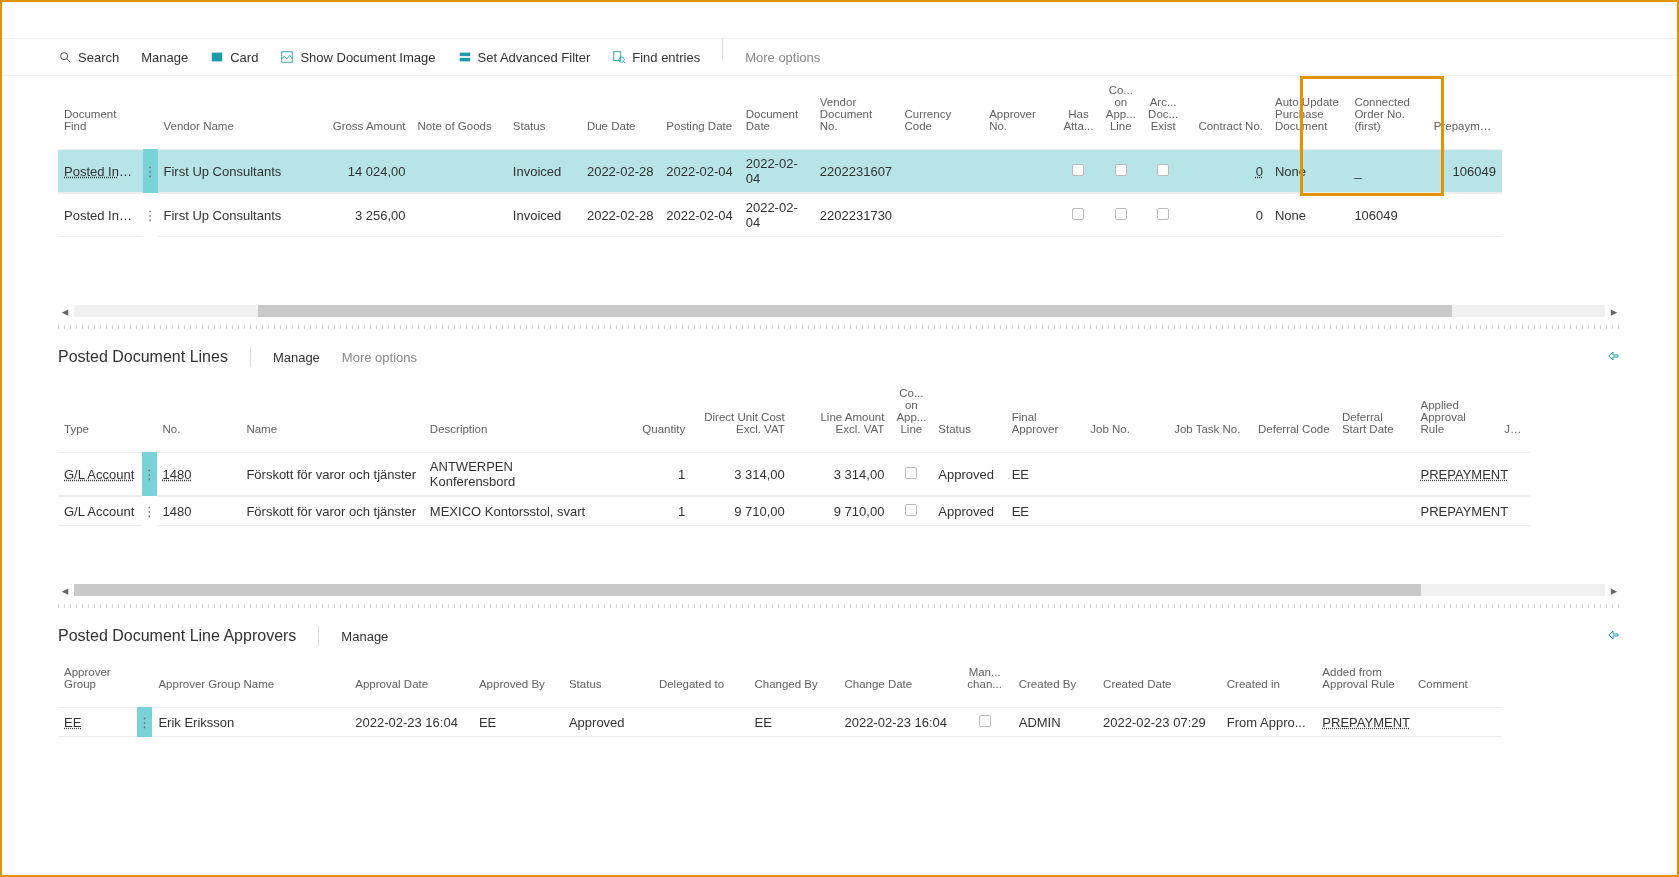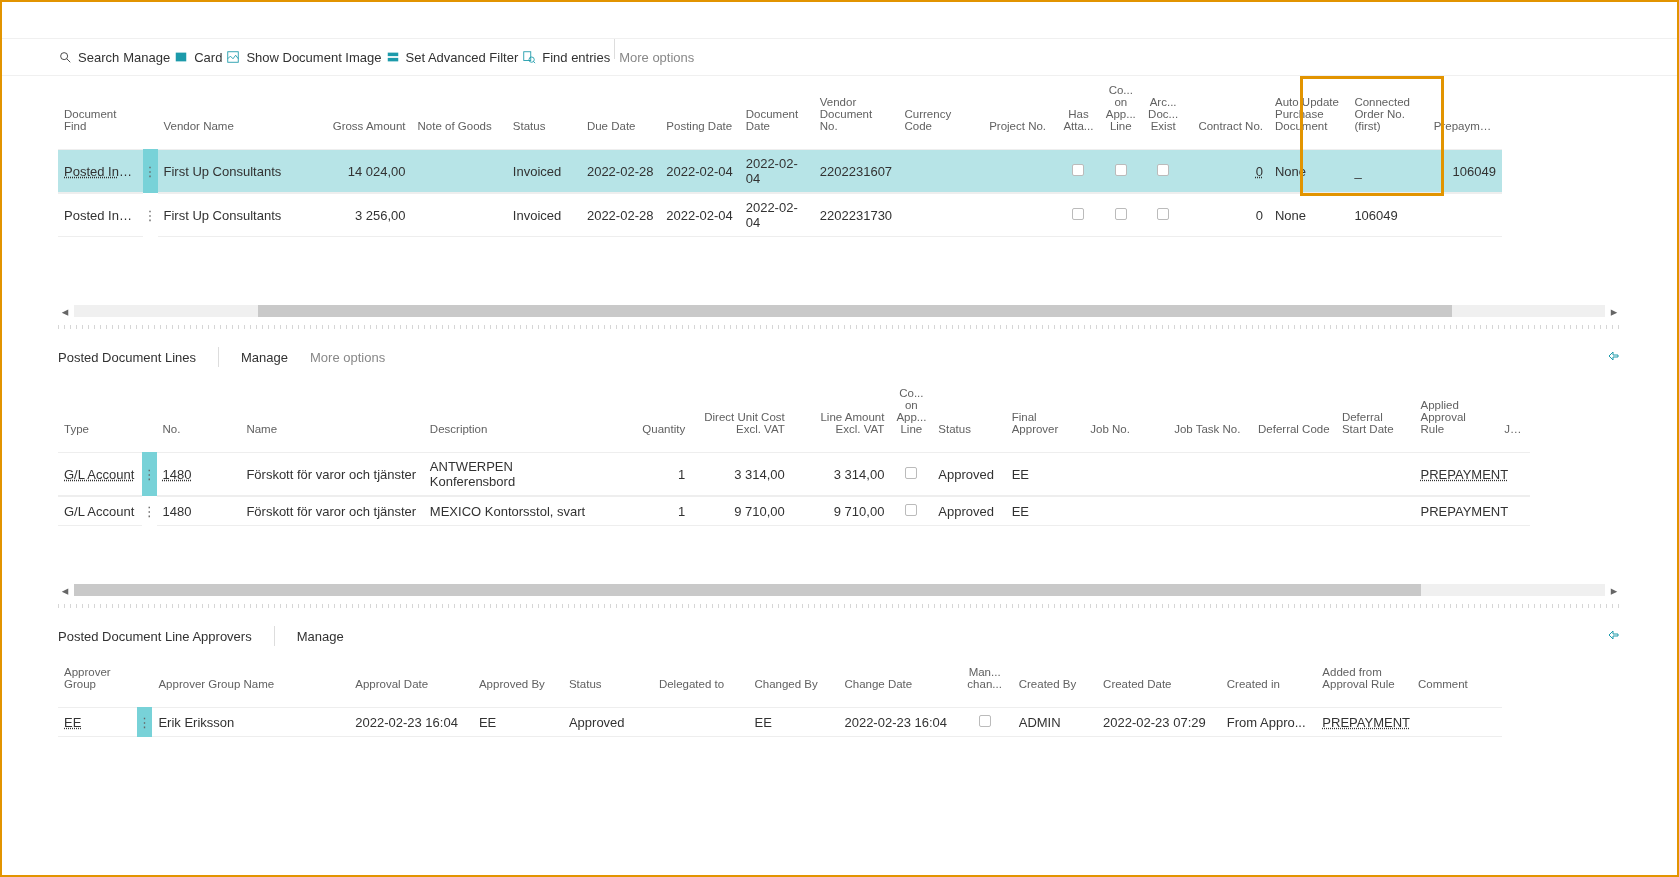--- a/index.html
+++ b/index.html
@@ -3,21 +3,21 @@
 <meta charset="utf-8">
 <style>
 *{box-sizing:border-box;margin:0;padding:0}
 body{font-family:"Segoe UI",Arial,sans-serif;font-size:13px;color:#323232;background:#fff;overflow:hidden}
 .app-frame{border:2px solid #e29400;width:1679px;height:877px;position:relative;background:#fff}
 .header{display:flex;align-items:center;padding:6px 10px;height:48px}
 .back-btn{width:32px;height:32px;border-radius:50%;background:#d1eff2;display:flex;align-items:center;justify-content:center;cursor:pointer;margin-right:12px}
 .page-title{font-size:15px;color:#323232}
 .header-right{margin-left:auto;display:flex;gap:14px;padding-right:10px}
 .header-right svg{width:18px;height:18px}
-.toolbar{display:flex;padding:0 56px;height:38px;border-top:1px solid #f0f0f0;border-bottom:1px solid #f0f0f0;gap:4px;margin-top:36px}
+.toolbar{display:flex;padding:0 56px;height:38px;border-top:1px solid #f0f0f0;border-bottom:1px solid #f0f0f0;gap:22px;margin-top:36px}
 .tb-item{display:flex;align-items:center;gap:6px;cursor:pointer;color:#323232}
 .tb-item svg{width:14px;height:14px}
 .tb-sep{width:1px;height:20px;background:#ddd}
 .tb-right{margin-left:auto;display:flex;gap:14px}
 .grid-wrap{padding:0 0 0 56px;position:relative}
 .grid{display:table;width:1444px;table-layout:fixed}
 .row{display:table-row}
 .cell{display:table-cell;padding:6px 6px;vertical-align:bottom;color:#616161}
 .hdr .cell{font-size:11.5px;color:#616161;padding-top:8px;padding-bottom:16px;border-bottom:1px solid transparent}
 .data .cell{border-top:1px solid #eee;border-bottom:1px solid #eee;vertical-align:middle;height:30px;color:#323232}
@@ -26,21 +26,21 @@
 .link-u{color:#117e8a;text-decoration:underline dotted;cursor:pointer}
 .txt-r{text-align:right}
 .txt-c{text-align:center}
 .chk{width:12px;height:12px;border:1px solid #bbb;display:inline-block;background:#fff;border-radius:2px}
 .scroll-bar{display:flex;align-items:center;margin:6px 56px 0 56px;height:16px}
 .sb-arrow{width:14px;height:14px;display:flex;align-items:center;justify-content:center;color:#666;cursor:pointer}
 .sb-track{flex:1;height:12px;background:#f0f0f0;margin:0 2px;position:relative}
 .sb-thumb{position:absolute;height:12px;background:#c9c9c9}
 .dotted{height:4px;margin:6px 56px;background:repeating-linear-gradient(90deg,#d6d6d6 0 1px,transparent 1px 6px)}
 .section-head{display:flex;align-items:center;padding:0 56px;height:44px;gap:22px}
-.section-title{font-size:13px;color:#323232;font-weight:400}
+.section-title{font-size:16px;color:#323232;font-weight:400}
 .col-menu{width:14px;display:table-cell;vertical-align:middle;text-align:center;padding:0;color:#666;cursor:pointer}
 .data.sel .col-menu{background:#78d2d8}
 .highlight-box{position:absolute;border:3px solid #e29400;pointer-events:none}
 .ellip{white-space:nowrap;overflow:hidden;text-overflow:ellipsis}
 </style>
 </head>
 <body>
 
 <div class="app-frame">
 
@@ -112,21 +112,21 @@
     <div class="col-menu" style="width:14px"></div>
     <div class="cell" style="width:140px">Vendor Name</div>
     <div class="cell txt-r" style="width:100px">Gross Amount</div>
     <div class="cell" style="width:90px">Note of Goods</div>
     <div class="cell" style="width:70px">Status</div>
     <div class="cell" style="width:75px">Due Date</div>
     <div class="cell" style="width:75px">Posting Date</div>
     <div class="cell" style="width:70px">Document Date</div>
     <div class="cell" style="width:80px">Vendor Document No.</div>
     <div class="cell" style="width:80px">Currency Code</div>
-    <div class="cell" style="width:70px">Project No.</div>
+    <div class="cell" style="width:70px">Approver No.</div>
     <div class="cell txt-c" style="width:40px">Has Atta...</div>
     <div class="cell txt-c" style="width:40px">Co... on App... Line</div>
     <div class="cell txt-c" style="width:40px">Arc... Doc... Exist</div>
     <div class="cell txt-r" style="width:80px">Contract No.</div>
     <div class="cell" style="width:75px">Auto Update Purchase Document</div>
     <div class="cell" style="width:75px">Connected Order No. (first)</div>
     <div class="cell txt-r ellip" style="width:70px">Prepayment Order No.</div>
    </div>
    <div class="row data sel">
     <div class="cell link-u ellip">Posted Invo...</div>

